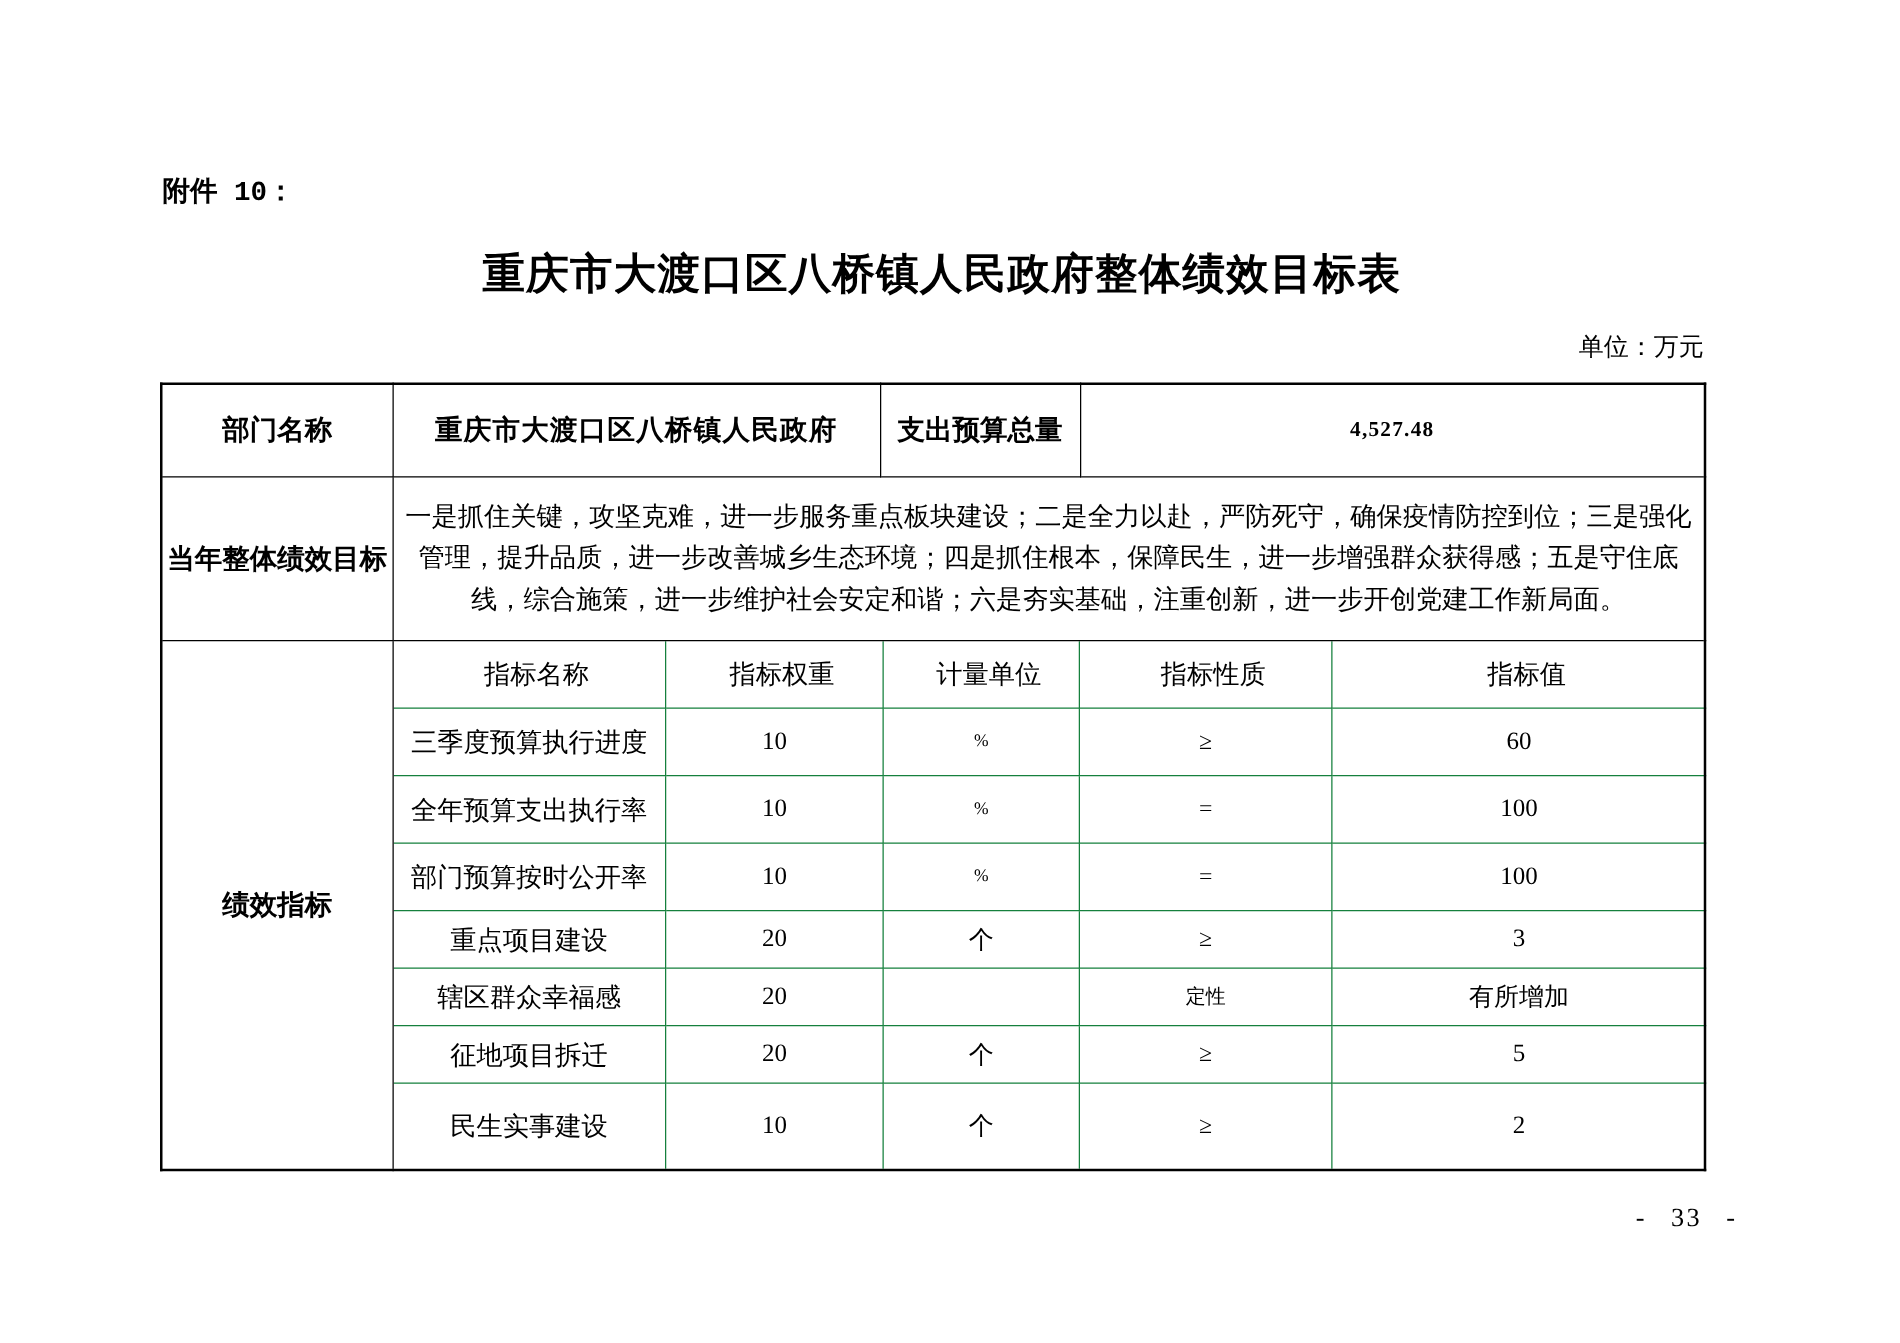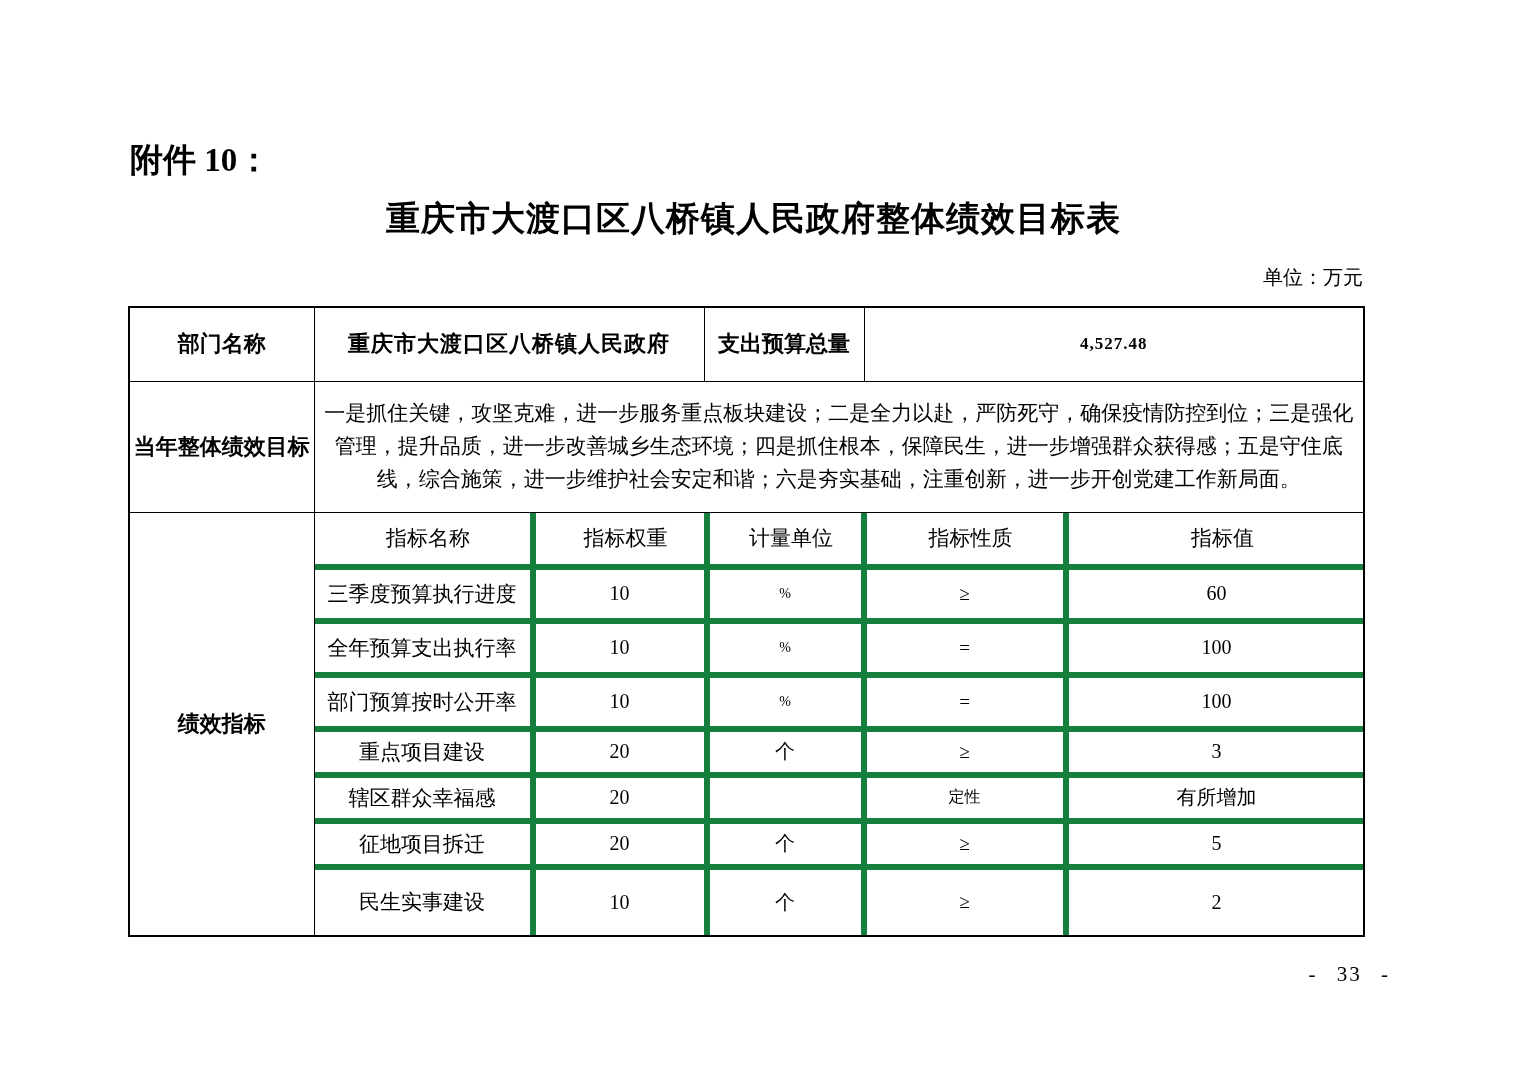--- a/index.html
+++ b/index.html
@@ -10,22 +10,23 @@
     height: 1074px;
     background: #ffffff;
     color: #000000;
     font-family: "Liberation Serif", "DejaVu Serif", serif;
     overflow: hidden;
   }
   .attachment-label {
     position: absolute;
     left: 130px;
     top: 138px;
-    font-size: 33px;
+    font-size: 22px;
     font-weight: bold;
+    font-family: Liberation Mono, monospace;
   }
   .doc-title {
     position: absolute;
     left: 136px;
     top: 196px;
     width: 1235px;
     text-align: center;
     font-size: 34px;
     font-weight: bold;
     letter-spacing: 1px;
@@ -64,21 +65,21 @@
     line-height: 33px;
     padding: 8px 6px;
   }
   td.sub-wrap { padding: 0; vertical-align: top; }
   table.inner {
     width: 100%;
     border-collapse: collapse;
     table-layout: fixed;
   }
   table.inner th, table.inner td {
-    border: 6px solid #15803d;
+    border: 1px solid #15803d;
     font-weight: normal;
     font-size: 21px;
     text-align: center;
     vertical-align: middle;
     padding: 0;
     overflow: hidden;
   }
   table.inner tr:first-child > th { border-top: none; padding-left: 12px; }
   table.inner tr:last-child > td { border-bottom: none; }
   table.inner th:first-child, table.inner td:first-child { border-left: none; }

